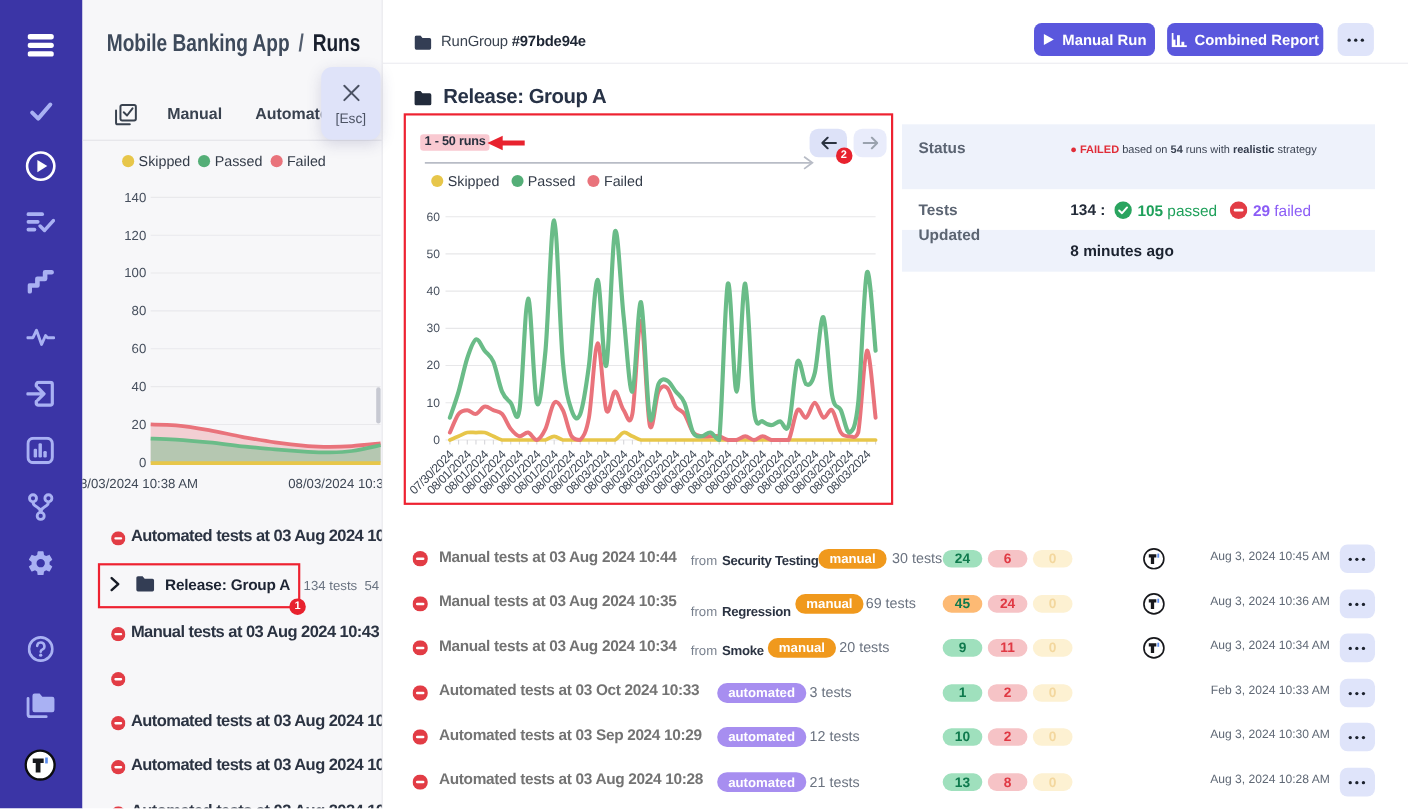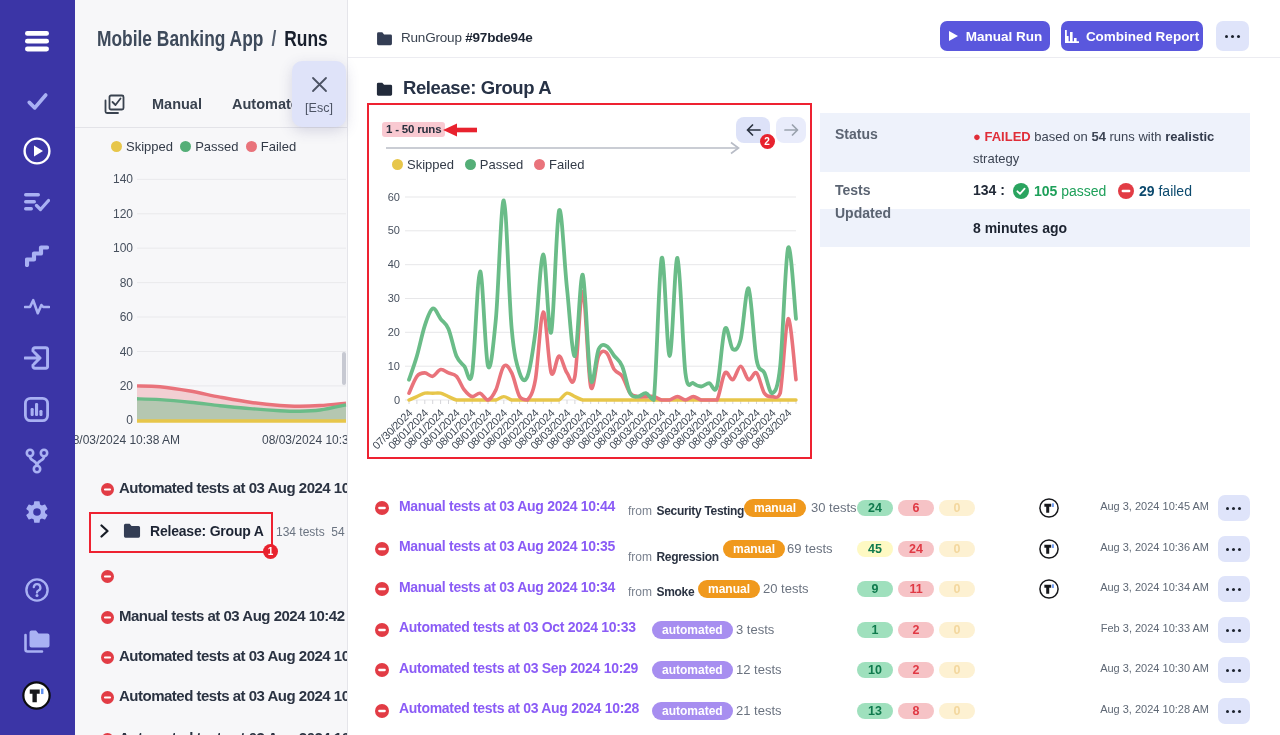--- a/index.html
+++ b/index.html
@@ -25,21 +25,21 @@
 .mainchart { position:absolute; left:367px; top:103px; }
 .navbtn { width:34px; height:26px; border-radius:8px; display:flex; align-items:center;
   justify-content:center; }
 .nbadge { width:15px; height:15px; border-radius:50%; background:#e8222e; color:#fff;
   font-size:10px; font-weight:bold; text-align:center; line-height:15px; }
 .srow { width:430px; }
 .slabel { font-size:14px; font-weight:bold; color:#5b6472; }
 .hbtn { position:absolute; top:21px; height:30px; border-radius:7px; background:#5a57dd;
   color:#fff; font-size:13.5px; font-weight:bold; display:flex; align-items:center;
   justify-content:center; gap:7px; }
-.rowtitle { font-size:14px; font-weight:bold; color:#8b5cf6; letter-spacing:-.3px; white-space:nowrap; }
+.rowtitle { font-size:14px; font-weight:bold; color:#737373; letter-spacing:-.3px; white-space:nowrap; }
 .fromlbl { font-size:12px; color:#7a828f; }
 .fromname { font-size:12px; font-weight:bold; color:#2b3342; letter-spacing:-.3px; }
 .badge { height:18px; border-radius:9px; color:#fff; font-size:12px; font-weight:bold;
   padding:0 10px; line-height:18px; }
 .bmanual { background:#f0991d; }
 .bauto { background:#a78ef0; }
 .ntests { font-size:13px; color:#6b7380; }
 .pill { position:absolute; height:16px; border-radius:8px; font-size:12.5px; font-weight:bold;
   text-align:center; line-height:16px; }
 .rowdate { font-size:11px; color:#5f6875; white-space:nowrap; }
@@ -152,25 +152,25 @@
   <div class="mxlab" style="left:187px">08/03/2024 10:39</div>
   <svg class="abs" style="left:25.5px;top:482.5px" width="13.0" height="13.0" viewBox="0 0 16 16">
       <circle cx="8" cy="8" r="8" fill="#e23c45"></circle>
       <rect x="3.6" y="6.7" width="8.8" height="2.6" rx="1.3" fill="#fff"></rect>
     </svg>
     <div class="prowtxt abs" style="left:44px;top:479px">Automated tests at 03 Aug 2024 10:4</div>
     <svg class="abs" style="left:25.5px;top:569.5px" width="13.0" height="13.0" viewBox="0 0 16 16">
       <circle cx="8" cy="8" r="8" fill="#e23c45"></circle>
       <rect x="3.6" y="6.7" width="8.8" height="2.6" rx="1.3" fill="#fff"></rect>
     </svg>
+    <div class="prowtxt abs" style="left:44px;top:566px">Manual tests at 03 Aug 2024 10:43</div>
     <svg class="abs" style="left:25.5px;top:610.5px" width="13.0" height="13.0" viewBox="0 0 16 16">
       <circle cx="8" cy="8" r="8" fill="#e23c45"></circle>
       <rect x="3.6" y="6.7" width="8.8" height="2.6" rx="1.3" fill="#fff"></rect>
     </svg>
-    <div class="prowtxt abs" style="left:44px;top:607px">Manual tests at 03 Aug 2024 10:42</div>
     <svg class="abs" style="left:25.5px;top:650.5px" width="13.0" height="13.0" viewBox="0 0 16 16">
       <circle cx="8" cy="8" r="8" fill="#e23c45"></circle>
       <rect x="3.6" y="6.7" width="8.8" height="2.6" rx="1.3" fill="#fff"></rect>
     </svg>
     <div class="prowtxt abs" style="left:44px;top:647px">Automated tests at 03 Aug 2024 10:2</div>
     <svg class="abs" style="left:25.5px;top:690.5px" width="13.0" height="13.0" viewBox="0 0 16 16">
       <circle cx="8" cy="8" r="8" fill="#e23c45"></circle>
       <rect x="3.6" y="6.7" width="8.8" height="2.6" rx="1.3" fill="#fff"></rect>
     </svg>
     <div class="prowtxt abs" style="left:44px;top:687px">Automated tests at 03 Aug 2024 10:2</div>
@@ -339,33 +339,33 @@
 <div class="abs" style="left:392px;top:157px;font-size:13px;color:#333b48">
  <span class="dot" style="background:#e7c64a"></span>Skipped&nbsp;&nbsp;
  <span class="dot" style="background:#54ae77"></span>Passed&nbsp;&nbsp;
  <span class="dot" style="background:#e9737b"></span>Failed</div>
 
 <div class="abs srow" style="left:820px;top:113px;height:59px;background:#eef2fb"></div>
 <div class="abs srow" style="left:820px;top:209px;height:38px;background:#eef2fb"></div>
 <div class="slabel abs" style="left:835px;top:126px">Status</div>
 <div class="slabel abs" style="left:835px;top:182px">Tests</div>
 <div class="slabel abs" style="left:835px;top:205px">Updated</div>
-<div class="abs" style="left:973px;top:126px;width:258px;font-size:13px;color:#3c4453;line-height:22px">
+<div class="abs" style="left:973px;top:126px;width:258px;font-size:10px;color:#3c4453;line-height:22px">
  <span style="color:#e02d38">●</span> <b style="color:#e02d38">FAILED</b> based on <b>54</b> runs with <b style="color:#333b4c">realistic</b> strategy</div>
 <div class="abs" style="left:973px;top:182px;font-size:14px;color:#222a38"><b>134 :</b></div>
 <svg class="abs" style="left:1013px;top:183px" width="16" height="16" viewBox="0 0 16 16">
  <circle cx="8" cy="8" r="8" fill="#2aa45f"></circle>
     <path d="M4.4 8.3 L7 10.8 L11.6 5.6" fill="none" stroke="#fff" stroke-width="1.8" stroke-linecap="round" stroke-linejoin="round"></path>
   </svg>
 <div class="abs" style="left:1034px;top:183px;font-size:14px;color:#1ea05a"><b>105</b> passed</div>
 <svg class="abs" style="left:1118px;top:183px" width="16" height="16" viewBox="0 0 16 16">
  <circle cx="8" cy="8" r="8" fill="#e23c45"></circle>
     <rect x="3.6" y="6.8" width="8.8" height="2.5" rx="1.2" fill="#fff"></rect>
   </svg>
-<div class="abs" style="left:1139px;top:183px;font-size:14px;color:#0c4a6e"><b>29</b> failed</div>
+<div class="abs" style="left:1139px;top:183px;font-size:14px;color:#8b5cf6"><b>29</b> failed</div>
 <div class="abs" style="left:973px;top:220px;font-size:14px;color:#1c2330;font-weight:bold">8 minutes ago</div>
 
 <svg class="abs" style="left:374.5px;top:501px" width="14" height="14" viewBox="0 0 16 16">
     <circle cx="8" cy="8" r="8" fill="#e23c45"></circle>
     <rect x="3.6" y="6.7" width="8.8" height="2.6" rx="1.3" fill="#fff"></rect>
   </svg>
 <div class="rowtitle abs" style="left:399px;top:497.5px">Manual tests at 03 Aug 2024 10:44</div>
 <span class="fromwrap abs" style="left:628px;top:501px;white-space:nowrap"><span class="fromlbl">from</span> <span class="fromname">Security Testing</span></span>
 <div class="badge bmanual abs" style="left:744px;top:499px">manual</div>
 <div class="ntests abs" style="left:811px;top:500px">30 tests</div>
@@ -382,21 +382,21 @@
     <span></span>
   </div>
 <svg class="abs" style="left:374.5px;top:541.5px" width="14" height="14" viewBox="0 0 16 16">
     <circle cx="8" cy="8" r="8" fill="#e23c45"></circle>
     <rect x="3.6" y="6.7" width="8.8" height="2.6" rx="1.3" fill="#fff"></rect>
   </svg>
 <div class="rowtitle abs" style="left:399px;top:538.0px">Manual tests at 03 Aug 2024 10:35</div>
 <span class="fromwrap abs" style="left:628px;top:547px;white-space:nowrap"><span class="fromlbl">from</span> <span class="fromname">Regression</span></span>
 <div class="badge bmanual abs" style="left:723px;top:539.5px">manual</div>
 <div class="ntests abs" style="left:787px;top:540.5px">69 tests</div>
-<div class="pill" style="left:857px;top:540.5px;width:36px;background:#fef9c3;color:#0f7a4d">45</div>
+<div class="pill" style="left:857px;top:540.5px;width:36px;background:#fdba74;color:#0f7a4d">45</div>
 <div class="pill" style="left:898px;top:540.5px;width:36px;background:#f6c3c6;color:#e03944">24</div>
 <div class="pill" style="left:939px;top:540.5px;width:36px;background:#fdf1d2;color:#f3d79e">0</div>
 <svg class="abs" style="left:1038.5px;top:538.5px" width="20" height="20" viewBox="0 0 28 28">
     <circle cx="14" cy="14" r="12.7" fill="#fff" stroke="#17181c" stroke-width="2.1"></circle>
     <path d="M7.5 8.2 h9.6 v4.1 h-2.8 v8.3 h-4.2 v-8.3 h-2.6 z" fill="#17181c"></path>
     <rect x="18.4" y="7.4" width="2.3" height="5.2" fill="#5b8def"></rect>
   </svg>
 <div class="rowdate abs" style="right:71px;top:540.5px">Aug 3, 2024 10:36 AM</div>
 <div class="menu abs" style="left:1218px;top:535.5px">
     <span></span>

